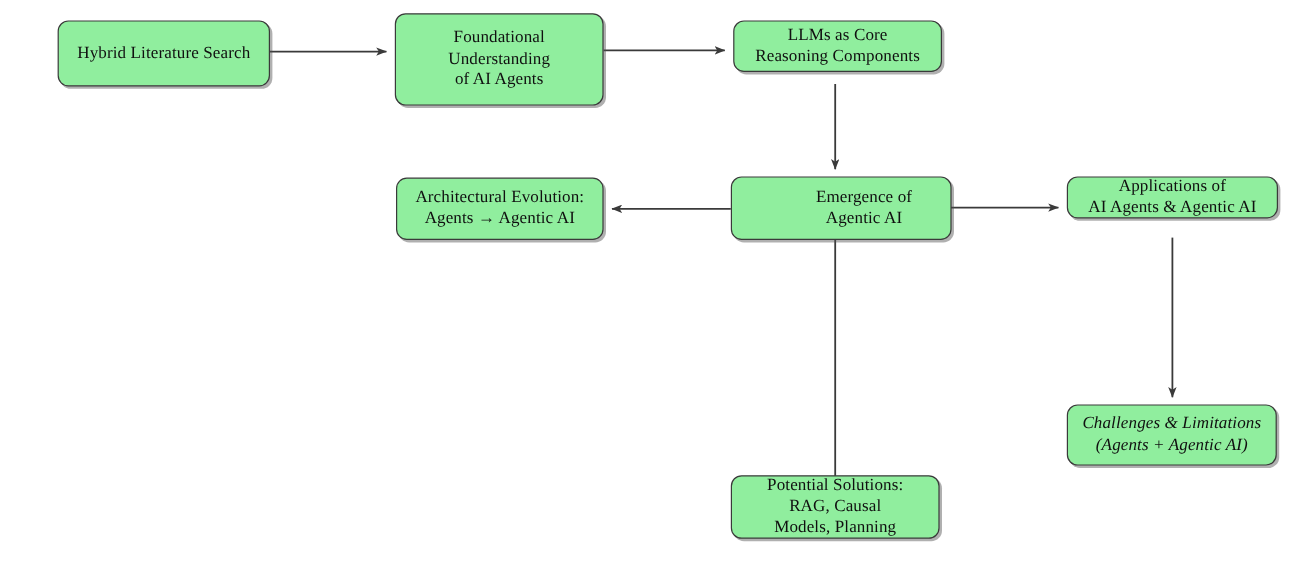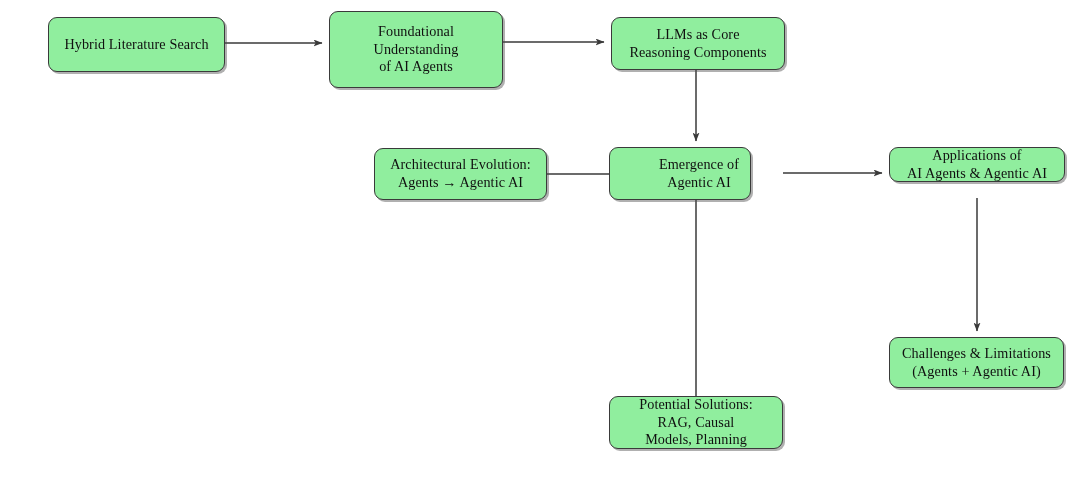--- a/index.html
+++ b/index.html
@@ -66,28 +66,28 @@
         <path d="M 696 200 L 696 406" fill="none" stroke="#3a3a3a" stroke-width="1.5" marker-end="url(#arrowhead)"></path>
         <path d="M 977 198 L 977 331" fill="none" stroke="#3a3a3a" stroke-width="1.5" marker-end="url(#arrowhead)"></path>
       </g>
   </svg>
 
   <div id="node-layer">
       <div class="node" style="left: 48px; top: 17px; width: 177px; height: 55px; background: rgb(144, 238, 158); border-color: rgb(58, 58, 58);"><span>Hybrid Literature Search</span></div>
       <div class="node" style="left: 329px; top: 11px; width: 174px; height: 77px; background: rgb(144, 238, 158); border-color: rgb(58, 58, 58);"><span>Foundational
 Understanding
 of AI Agents</span></div>
-      <div class="node" style="left: 611px; top: 17px; width: 174px; height: 53px; background: rgb(144, 238, 158); border-color: rgb(58, 58, 58); justify-content: center;"><span>LLMs as Core
+      <div class="node" style="left: 611px; top: 17px; width: 174px; height: 43px; background: rgb(144, 238, 158); border-color: rgb(58, 58, 58); justify-content: center;"><span>LLMs as Core
 Reasoning Components</span></div>
-      <div class="node" style="left: 330px; top: 148px; width: 173px; height: 52px; background: rgb(144, 238, 158); border-color: rgb(58, 58, 58); margin-left: 44px;"><span>Architectural Evolution:
+      <div class="node" style="left: 330px; top: 148px; width: 173px; height: 52px; background: rgb(144, 238, 158); border-color: rgb(58, 58, 58);"><span>Architectural Evolution:
 Agents → Agentic AI</span></div>
-      <div class="node" style="left: 609px; top: 147px; width: 142px; height: 53px; background: rgb(144, 238, 158); border-color: rgb(58, 58, 58); padding-left: 44px;"><span>Emergence of
+      <div class="node" style="left: 609px; top: 147px; width: 184px; height: 53px; background: rgb(144, 238, 158); border-color: rgb(58, 58, 58); padding-left: 44px;"><span>Emergence of
 Agentic AI</span></div>
       <div class="node" style="left: 889px; top: 147px; width: 176px; height: 35px; background: rgb(144, 238, 158); border-color: rgb(58, 58, 58);"><span>Applications of
 AI Agents &amp; Agentic AI</span></div>
-      <div class="node" style="left: 889px; top: 337px; width: 175px; height: 51px; background: rgb(144, 238, 158); border-color: rgb(58, 58, 58);"><span>Challenges &amp; Limitations
+      <div class="node" style="left: 889px; top: 337px; width: 175px; height: 51px; background: rgb(144, 238, 158); border-color: rgb(58, 58, 58); font-style: italic;"><span>Challenges &amp; Limitations
 (Agents + Agentic AI)</span></div>
       <div class="node" style="left: 609px; top: 396px; width: 174px; height: 53px; background: rgb(144, 238, 158); border-color: rgb(58, 58, 58);"><span>Potential Solutions:
 RAG, Causal
 Models, Planning</span></div>
     </div>
 
 </div>
 
 </body></html>

